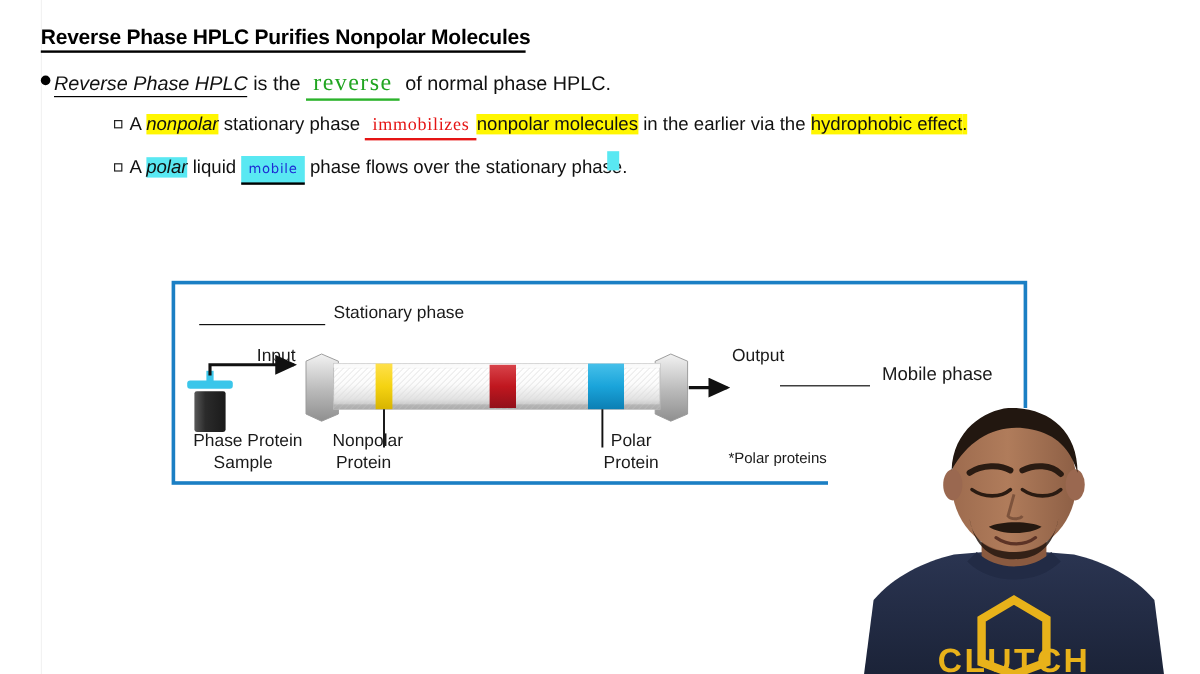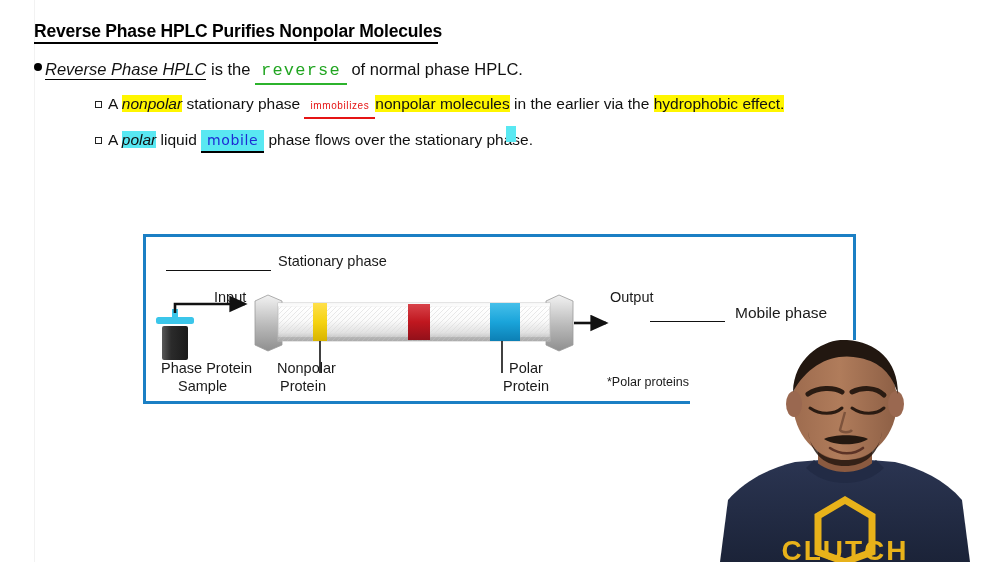--- a/index.html
+++ b/index.html
@@ -54,36 +54,36 @@
     border-radius: 50%;
     background: #000;
     vertical-align: 4px;
     margin-right: 3px;
   }
   .ital { font-style: italic; }
   .u-black { border-bottom: 1.6px solid #000; padding-bottom: 1px; }
 
   .hw-green {
     color: #21a521;
-    font-family: Liberation Mono, monospace;
-    font-size: 17px;
+    font-family: Liberation Serif, serif;
+    font-size: 20px;
     letter-spacing: 1.2px;
     font-weight: 500;
   }
   .hw-red {
     color: #e51414;
-    font-family: Liberation Sans, sans-serif;
-    font-size: 10px;
+    font-family: Liberation Serif, serif;
+    font-size: 15px;
     letter-spacing: 0.6px;
     margin-top: 40px;
   }
   .hw-blue {
     color: #1d2bd4;
     font-family: "DejaVu Sans", sans-serif;
-    font-size: 14px;
+    font-size: 11px;
     letter-spacing: 0.6px;
   }
 
   
   .hw-slot { position: relative; display: inline-block; padding: 0 6px 2px 6px; }
   .hw-slot .rule {
     position: absolute; left: 0; right: 0; bottom: -1px; height: 2px;
   }
   .rule-green { background: #2cb32c; }
   .rule-red { background: #e51414; }

